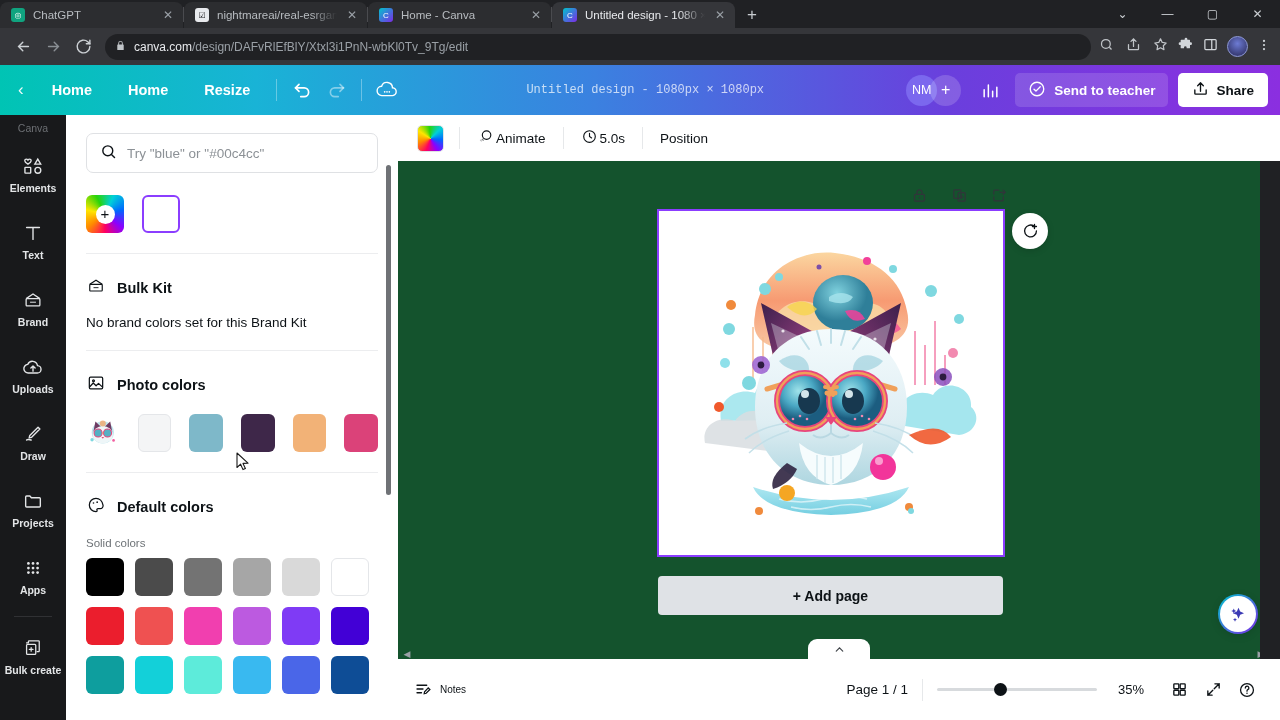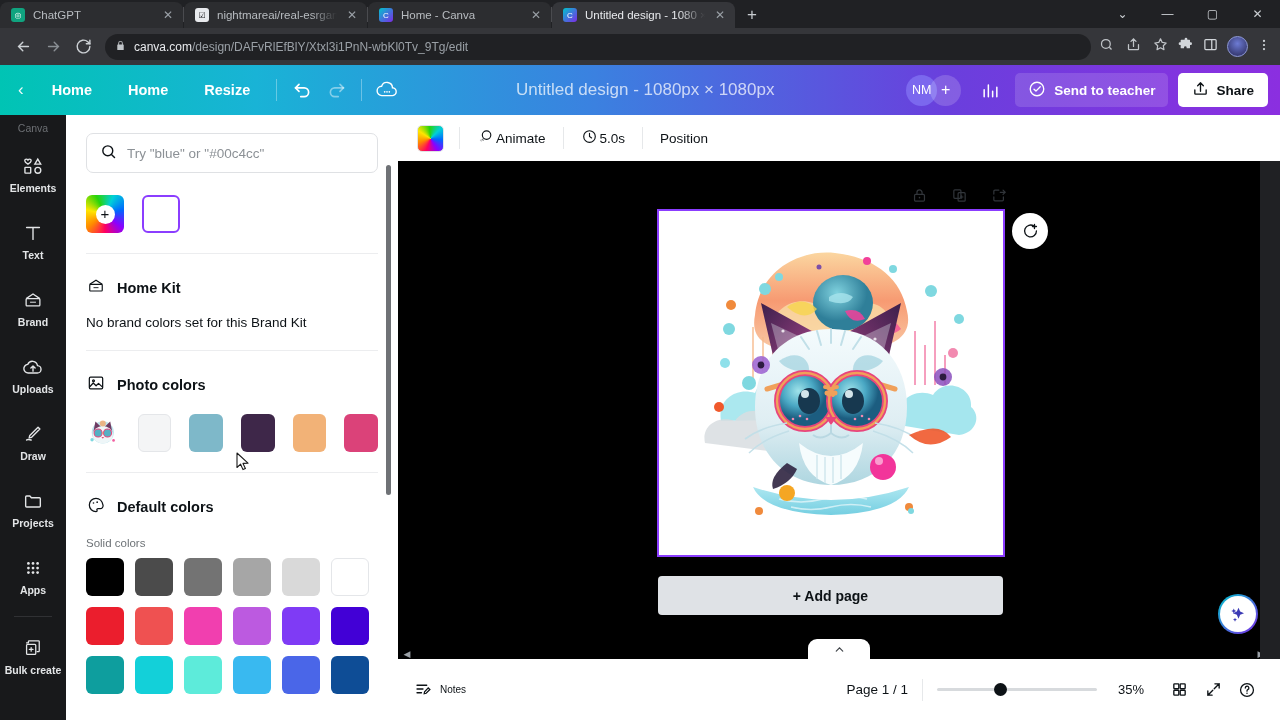--- a/index.html
+++ b/index.html
@@ -71,21 +71,21 @@
   .canva-top {
     position: absolute; top: 65px; left: 0; width: 1280px; height: 50px;
     background: linear-gradient(90deg,#00c4b4 0%, #19b3d6 20%, #3a82e0 46%, #6a3fdd 74%, #8b2fe0 100%);
     display: flex; align-items: center; padding-left: 18px; color: #fff;
   }
   .ct-back { font-size: 17px; opacity: .95; margin-right: 10px; }
   .ct-item { font-size: 14.5px; font-weight: bold; padding: 0 18px; white-space: nowrap; }
   .ct-divider { width: 1px; height: 22px; background: rgba(255,255,255,.33); margin: 0 8px; }
   .ct-icon { width: 34px; height: 30px; display: flex; align-items: center; justify-content: center; }
   .ct-spacer { flex: 1 1 auto; }
-  .ct-title { font-size: 17px; color: rgba(255,255,255,.72); white-space: nowrap; }
+  .ct-title { font-size: 12px; color: rgba(255,255,255,.72); white-space: nowrap; font-family: Liberation Mono, monospace; }
   .ct-avatars { display: flex; align-items: center; margin-left: 20px; }
   .ct-av {
     width: 31px; height: 31px; border-radius: 50%; background: #7b68ee;
     display: flex; align-items: center; justify-content: center;
     font-size: 12.5px; font-weight: normal; color: #fff;
   }
   .ct-av.add { background: rgba(255,255,255,.17); margin-left: -7px; font-size: 16px; font-weight: 400; }
   .ct-stats { width: 38px; height: 32px; display: flex; align-items: center; justify-content: center; margin-left: 10px; }
   .ct-send {
     display: flex; align-items: center; gap: 8px; height: 34px;
@@ -172,21 +172,21 @@
   }
   .tb-btn {
     display: flex; align-items: center; gap: 2px; height: 32px; padding: 0 11px;
     border-radius: 5px; font-size: 13.5px; color: #0d1216; font-weight: 500; white-space: nowrap;
   }
   .tb-vsep { width: 1px; height: 22px; background: #e6e8ea; margin: 0 4px; }
 
   
   .canvas-area {
     position: absolute; top: 161px; left: 398px; width: 862px; height: 498px;
-    background: #000000; overflow: hidden;
+    background: #14532d; overflow: hidden;
   }
   .page-tools {
     position: absolute; top: 23px; left: 510px; display: flex; gap: 18px; color: #3b3f44;
   }
   .page-tool { width: 22px; height: 22px; display: flex; align-items: center; justify-content: center; }
   .page-frame {
     position: absolute; top: 48px; left: 259px; width: 348px; height: 348px;
     background: #fff; border: 2px solid #8b3dff; overflow: hidden;
   }
   .comment-btn {
@@ -522,21 +522,21 @@
 
       <div class="sect">
         <div class="sect-head">
           <span>
             <svg width="20" height="20" viewBox="0 0 24 24" fill="none" stroke="#0d1216" stroke-width="1.4">
                 <path d="M4.5 10L12 5l7.5 5"></path>
                 <rect x="4.5" y="10" width="15" height="8" rx="1"></rect>
                 <path d="M9 14h6" stroke-width="1.1"></path>
               </svg>
           </span>
-          <span class="sect-title">Home Kit</span>
+          <span class="sect-title">Bulk Kit</span>
         </div>
         <div class="sect-note">No brand colors set for this Brand Kit</div>
       </div>
 
       <div class="divider"></div>
 
       <div class="sect">
         <div class="sect-head">
           <span>
             <svg width="20" height="20" viewBox="0 0 24 24" fill="none" stroke="#0d1216" stroke-width="1.5" stroke-linejoin="round">

